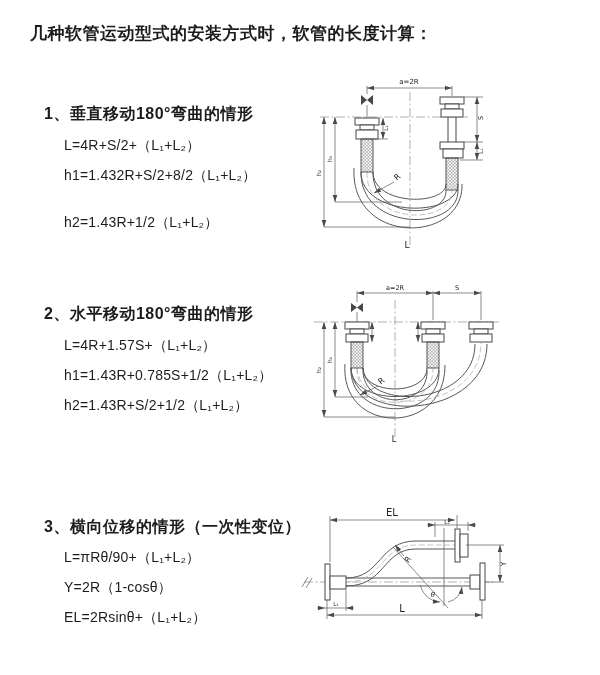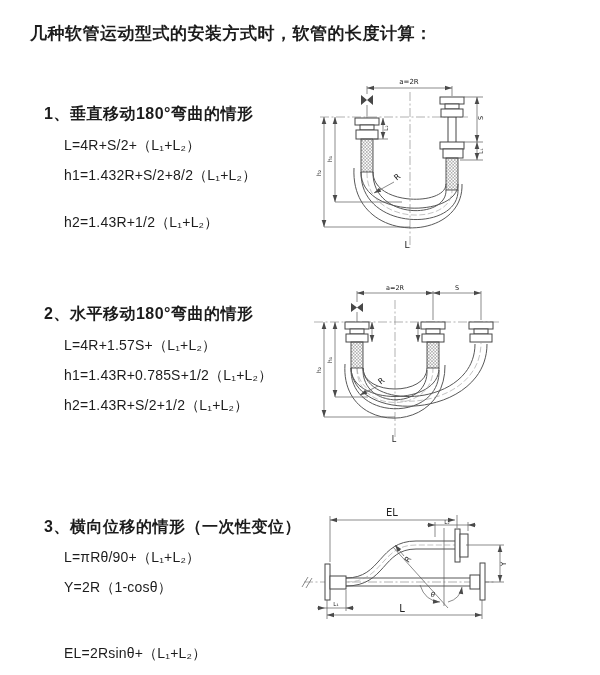--- a/index.html
+++ b/index.html
@@ -5,21 +5,21 @@
   html,body{margin:0;padding:0;}
   body{
     width:600px;height:675px;background:#ffffff;position:relative;overflow:hidden;
     font-family:"Liberation Sans","DejaVu Sans",sans-serif;color:#1c1c1c;
   }
   .title{position:absolute;left:30px;top:22px;font-size:17px;font-weight:bold;letter-spacing:.5px;}
   .heading{position:absolute;left:44px;font-size:16px;font-weight:bold;letter-spacing:.5px;}
   .formula{position:absolute;left:64px;font-size:14px;letter-spacing:.2px;}
   #h1s{top:104px;} #f11{top:137px;} #f12{top:167px;} #f13{top:214px;}
   #h2s{top:304px;} #f21{top:337px;} #f22{top:367px;} #f23{top:397px;}
-  #h3s{top:517px;} #f31{top:549px;} #f32{top:579px;text-align:right;} #f33{top:609px;margin-top:36px;}
+  #h3s{top:517px;} #f31{top:549px;} #f32{top:579px;text-align:right;} #f33{top:609px;}
   svg{position:absolute;}
   #d1{left:306px;top:72px;}
   #d2{left:304px;top:278px;}
   #d3{left:296px;top:501px;}
   .part{stroke:#474747;stroke-width:1;fill:#ffffff;}
   .hose{stroke:#585858;stroke-width:1;fill:none;}
   .hosed{stroke:#9a9a9a;stroke-width:.6;fill:none;stroke-dasharray:6 2.5;}
   .cl{stroke:#8f8f8f;stroke-width:.7;fill:none;stroke-dasharray:9 2.5 2 2.5;}
   .dim{stroke:#5a5a5a;stroke-width:.7;fill:none;}
   .ah{fill:#4a4a4a;}

